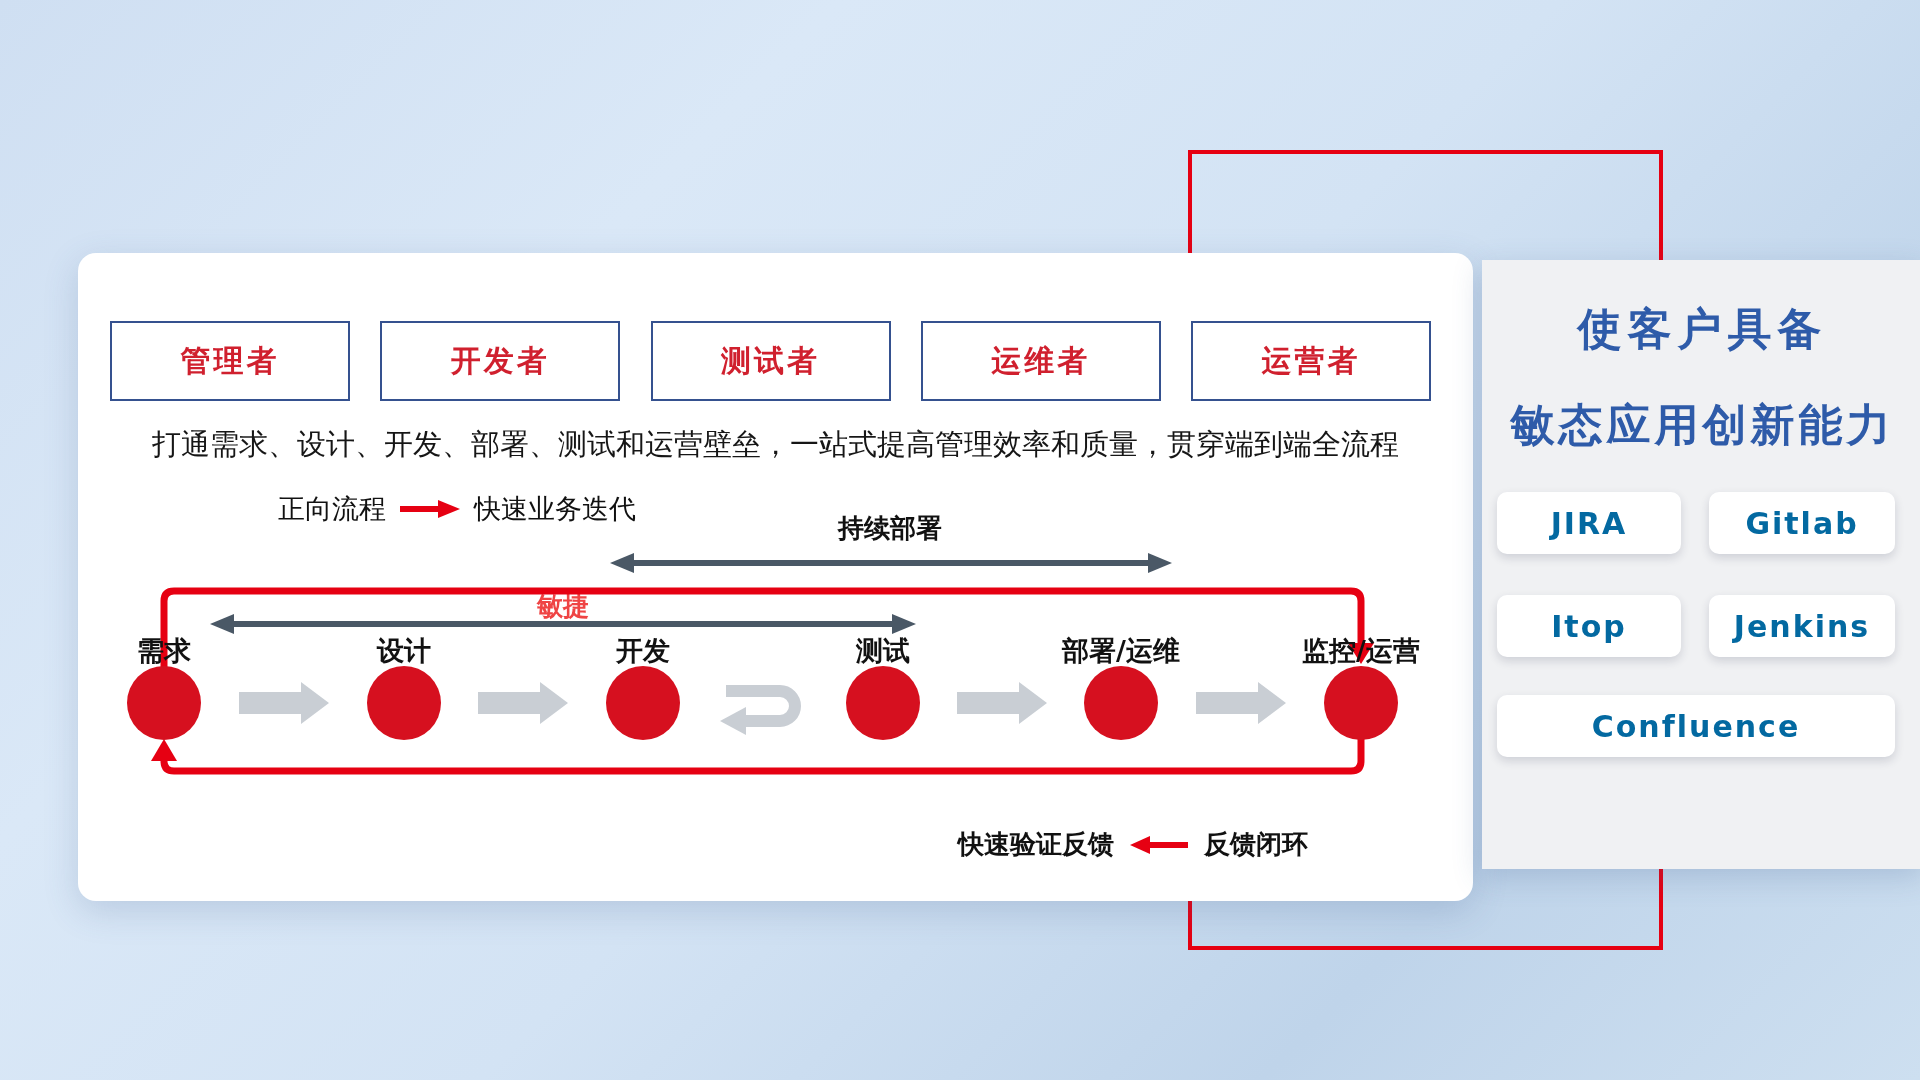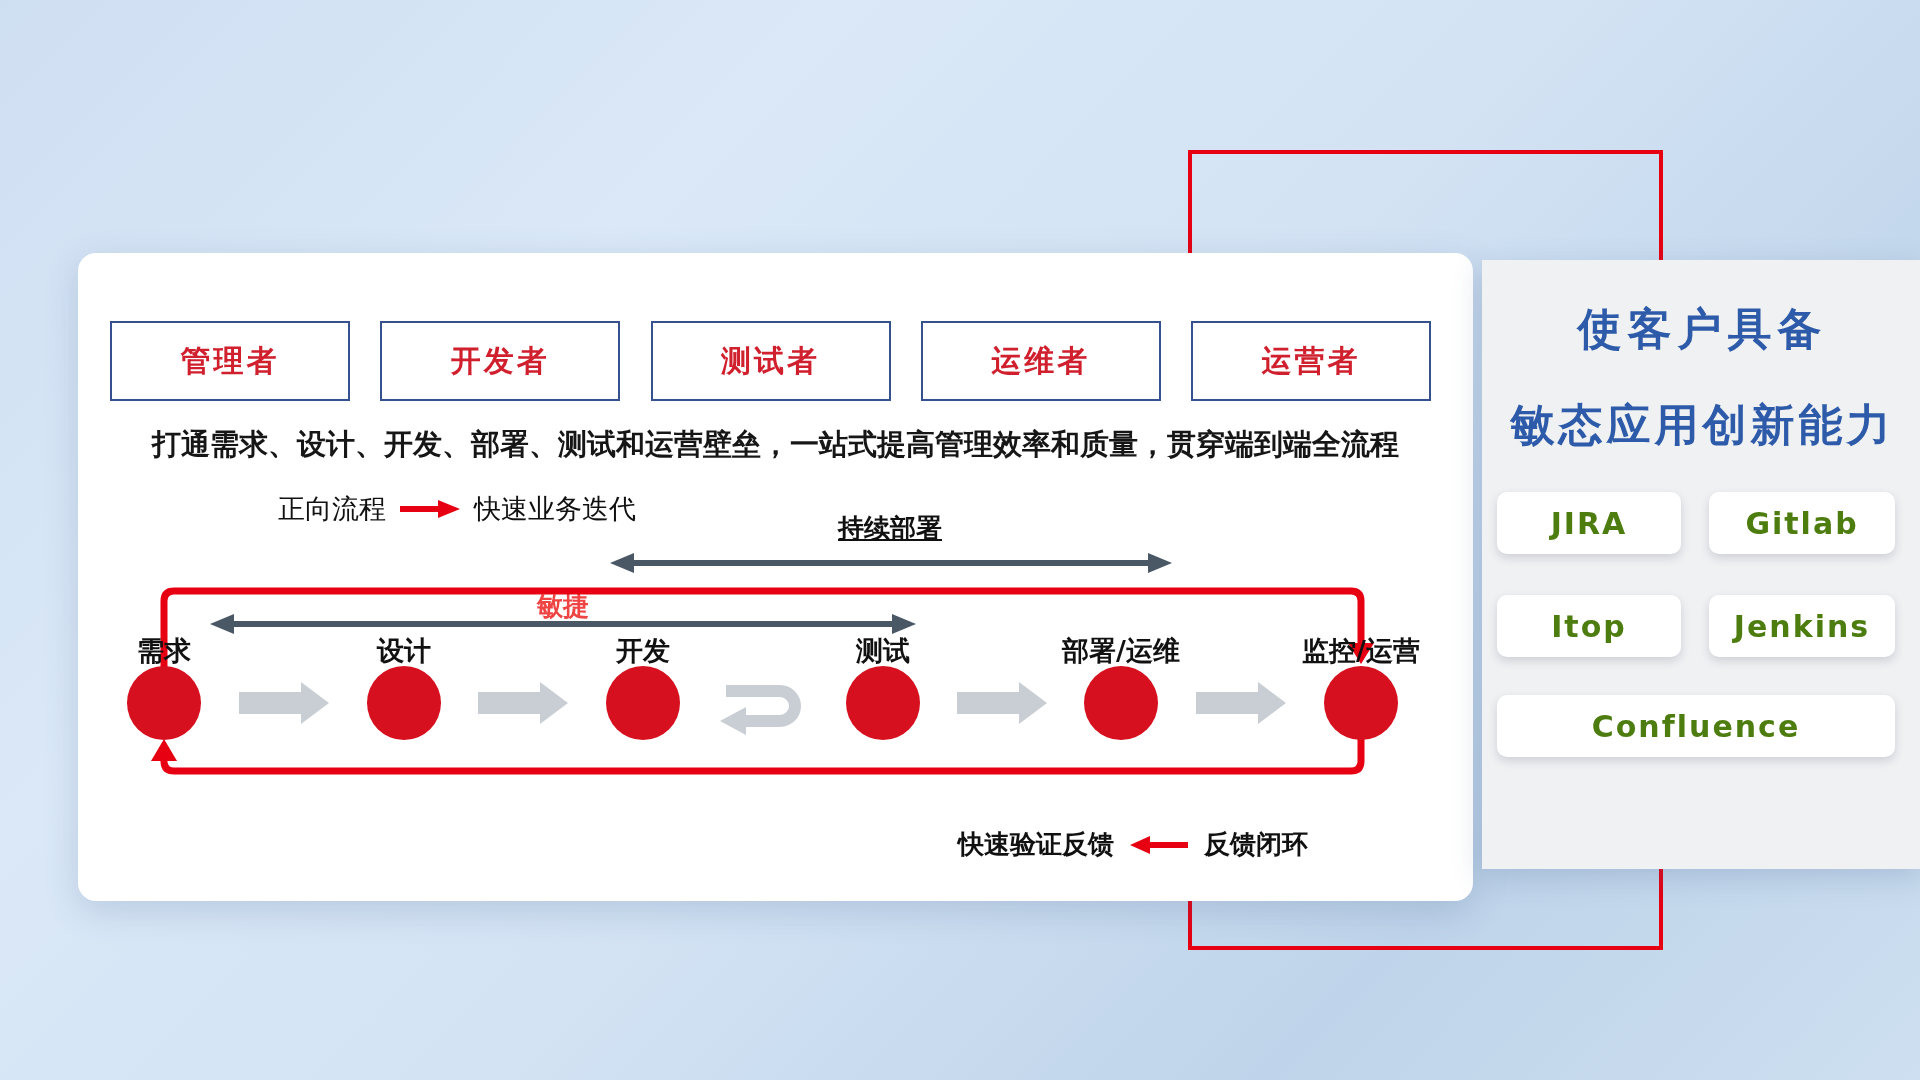--- a/index.html
+++ b/index.html
@@ -31,30 +31,30 @@
     display:flex; justify-content:space-between;
   }
   .role-box {
     width:240px; height:80px;
     border:2px solid #35518f; background:#ffffff;
     display:flex; align-items:center; justify-content:center;
     font-size:30px; font-weight:700; color:#d0202e; letter-spacing:3px;
   }
   .desc {
     position:absolute; left:0; right:0; top:172px;
-    text-align:center; font-size:29px; font-weight:700; color:#161616;
+    text-align:center; font-size:29px; font-weight:400; color:#161616;
   }
   .legend-forward {
     position:absolute; left:200px; top:238px;
     display:flex; align-items:center; gap:14px;
     font-size:27px; font-weight:400; color:#111;
   }
   .cd-label {
     position:absolute; left:662px; top:258px; width:300px;
-    text-align:center; font-size:26px; font-weight:700; color:#111;text-decoration:underline;
+    text-align:center; font-size:26px; font-weight:700; color:#111;
   }
   .agile-label {
     position:absolute; left:335px; top:336px; width:300px;
     text-align:center; font-size:26px; font-weight:700; color:#ef4444;
   }
   .flow-svg { position:absolute; left:0; top:280px; }
   .stage-label {
     position:absolute; top:380px; width:160px; height:34px;
     text-align:center; font-size:27px; font-weight:700; color:#111;
   }
@@ -76,21 +76,21 @@
   }
   .panel-title2 {
     position:absolute; left:0; right:0; top:136px;
     text-align:center; font-size:44px; font-weight:700;
     color:#2e5ba9; letter-spacing:4px;
   }
   .tool-box {
     position:absolute; height:62px; background:#ffffff; border-radius:10px;
     box-shadow:0 4px 10px rgba(30,40,70,.16);
     display:flex; align-items:center; justify-content:center;
-    font-size:30px; font-weight:700; color:#4d7c0f; letter-spacing:2px;
+    font-size:30px; font-weight:700; color:#0369a1; letter-spacing:2px;
   }
   .tb-jira       { left:15px;  top:232px; width:184px; }
   .tb-gitlab     { left:227px; top:232px; width:186px; }
   .tb-itop       { left:15px;  top:335px; width:184px; }
   .tb-jenkins    { left:227px; top:335px; width:186px; }
   .tb-confluence { left:15px;  top:435px; width:398px; }
 </style>
 </head>
 <body>
 

